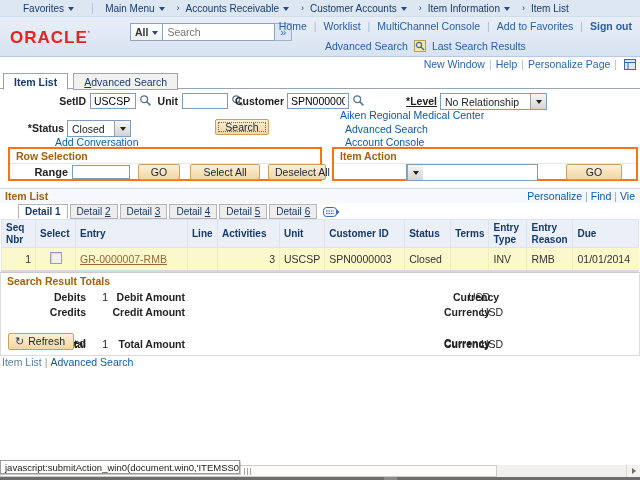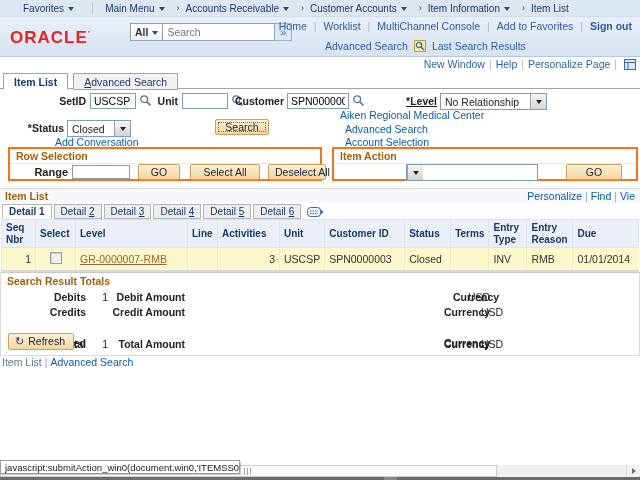--- a/index.html
+++ b/index.html
@@ -115,21 +115,21 @@
 
   
   .secbar { height:15px; margin-top:5px; background:#f7f8fb; border-top:1px solid #d6d6d6;
             display:flex; justify-content:space-between; align-items:center; padding:0 5px;
             white-space:nowrap; overflow:hidden; }
   .sectitle { color:#a3620b; font-weight:bold; font-size:10.5px; }
   .seclinks { color:#0d5cab; font-size:10.5px; }
   .seclinks span[data-bind] { cursor:pointer; }
   .seclinks .pipe { margin:0 3px; color:#8aa7c8; }
 
-  .dtabs { height:15px; padding-left:2px; margin-top:1px; display:flex; align-items:flex-end; }
+  .dtabs { height:15px; padding-left:18px; margin-top:1px; display:flex; align-items:flex-end; }
   .dtab { font-size:10px; color:#1a3a6b; padding:1px 6px; background:#ededed;
           border:1px solid #b5b5b5; margin-right:2px; cursor:pointer; }
   .dtab.active { background:#fff; font-weight:bold; border-bottom-color:#fff; }
   .dtab u { text-decoration:underline; }
   .kbicon { margin-left:4px; margin-bottom:1px; cursor:pointer; }
 
   
   table.grid { width:638px; margin-left:1px; border-collapse:collapse; font-size:10.5px;
                border-bottom:2px solid #d9d9d9; }
   table.grid th { background:#ebeff8; color:#16396b; font-weight:bold; text-align:left;
@@ -289,21 +289,21 @@
 
   <span class="flabel l-status" data-bind="form.status_label">*Status</span>
   <span class="combo c-status">
     <span class="txt" data-bind="form.status_value">Closed</span>
     <span class="arw"></span>
   </span>
 
   <span class="btn b-search focusdot" data-bind="form.search_button">Search</span>
   <span class="flink lnk-advs" data-bind="form.advanced_search_link">Advanced Search</span>
   <span class="flink lnk-conv" data-bind="form.add_conversation_link">Add Conversation</span>
-  <span class="flink lnk-acct" data-bind="form.account_overview_link">Account Selection</span>
+  <span class="flink lnk-acct" data-bind="form.account_overview_link">Account Console</span>
 </div>
 
 <div class="grouprow">
   <div class="gbox gb-rowsel">
     <div class="gtitle" data-bind="row_selection.title">Row Selection</div>
     <div class="gbody">
       <span class="flabel l-range" data-bind="row_selection.range_label">Range</span>
       <input class="finput i-range" style="">
       <span class="btn b-rsgo" data-bind="row_selection.go_button">GO</span>
       <span class="btn b-selall" data-bind="row_selection.select_all_button">Select All</span>
@@ -355,21 +355,21 @@
       <col style="width:46px">
       <col style="width:34px">
     <col style="width:38px">
       <col style="width:46px">
       <col>
   </colgroup>
   <tbody>
       <tr>
     <th data-bind="item_list.columns.0">Seq Nbr</th>
     <th class="c-center" data-bind="item_list.columns.1">Select</th>
-    <th data-bind="item_list.columns.2">Level</th>
+    <th data-bind="item_list.columns.2">Entry</th>
     <th data-bind="item_list.columns.3">Line</th>
     <th data-bind="item_list.columns.4">Activities</th>
     <th data-bind="item_list.columns.5">Unit</th>
     <th data-bind="item_list.columns.6">Customer ID</th>
     <th data-bind="item_list.columns.7">Status</th>
     <th data-bind="item_list.columns.8">Terms</th>
     <th data-bind="item_list.columns.9">Entry Type</th>
     <th data-bind="item_list.columns.10">Entry Reason</th>
     <th data-bind="item_list.columns.11">Due</th>
   </tr>

